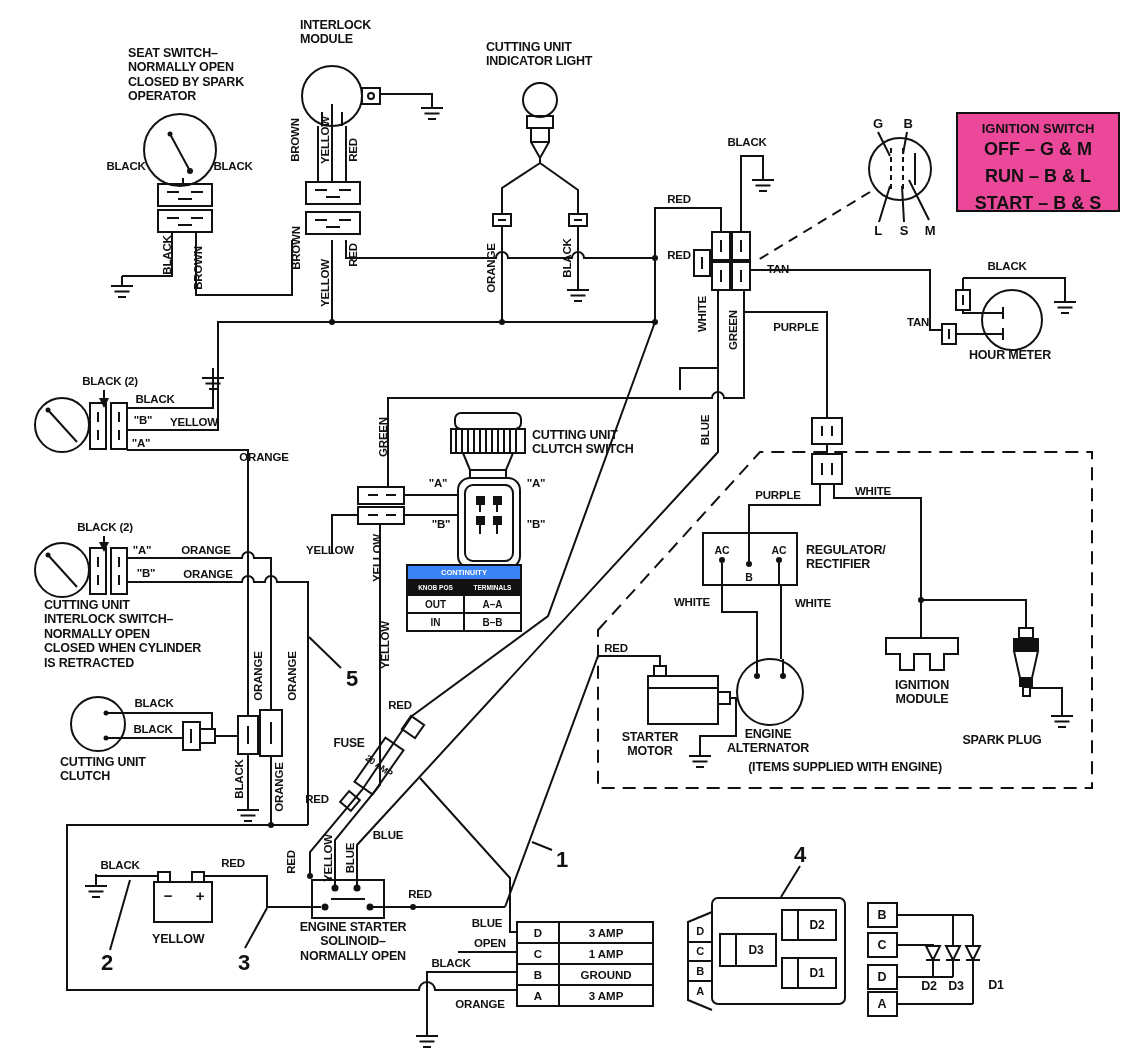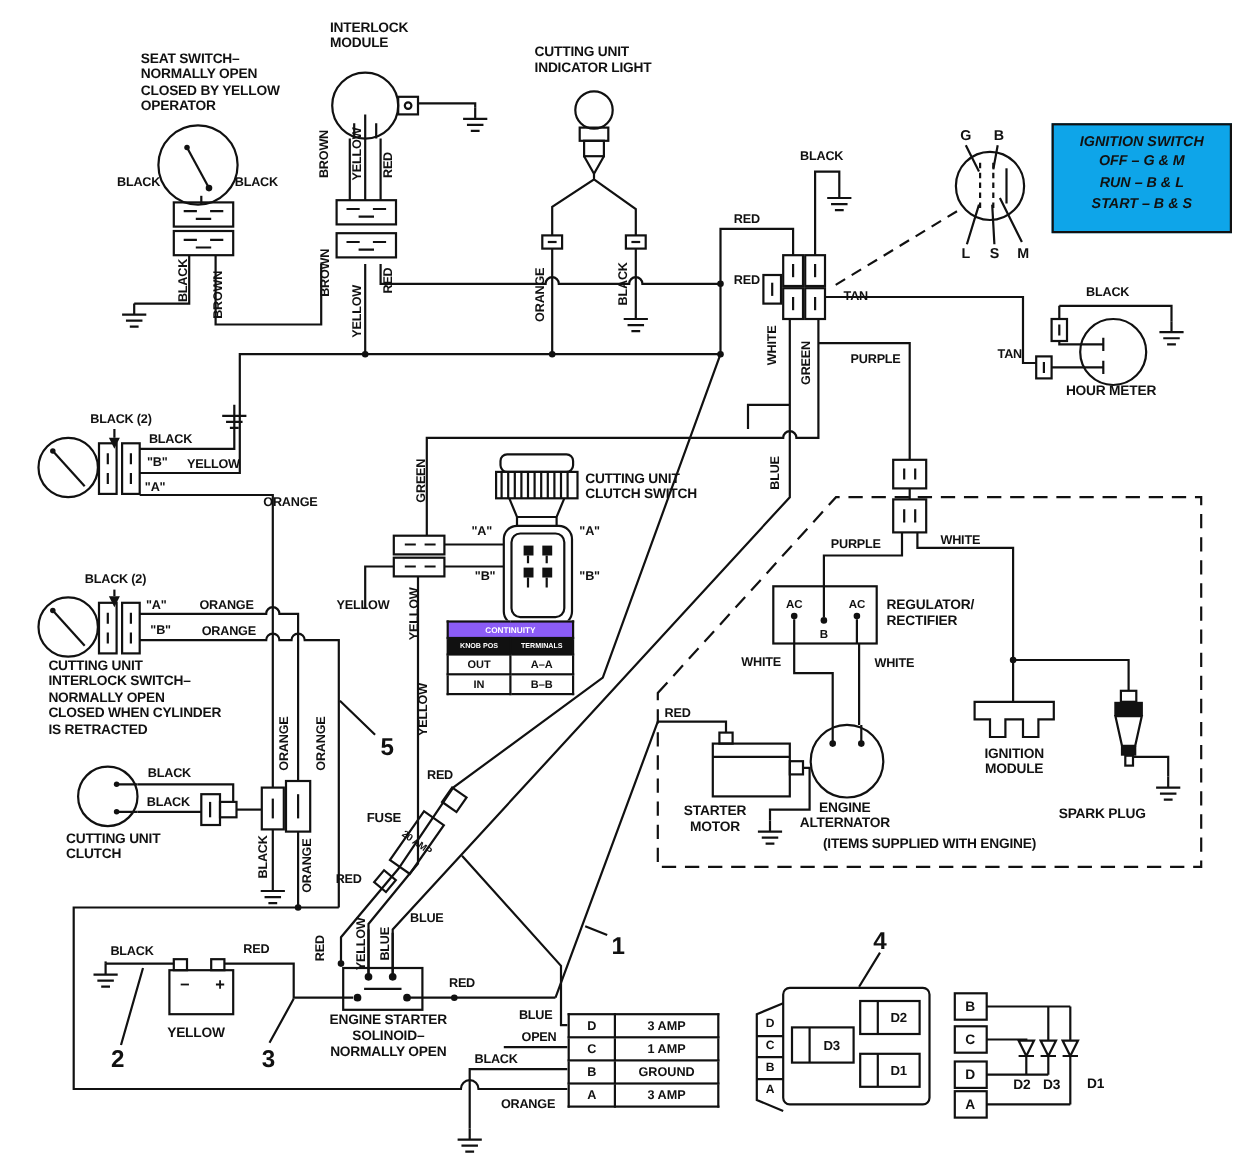--- a/index.html
+++ b/index.html
@@ -6,30 +6,30 @@
   #stage{position:relative;width:1126px;height:1050px;background:#fff;overflow:hidden;
          font-family:"Liberation Sans",sans-serif;color:#111;}
   svg{position:absolute;left:0;top:0;}
   .st{stroke:#111;stroke-width:2;fill:none;}
   .lb{position:absolute;transform:translate(-50%,-50%);white-space:pre;font-weight:bold;
       font-size:11.5px;line-height:1.15;letter-spacing:-0.2px;}
   .rot{transform:translate(-50%,-50%) rotate(-90deg);}
   .cap{transform:none;white-space:pre-line;text-align:left;font-size:12.5px;}
   .capc{transform:translate(-50%,0);white-space:pre-line;text-align:center;font-size:12.5px;}
   .num{font-size:22px;}
-  .box{position:absolute;border:2px solid #111;background:#0ea5e9;box-sizing:border-box;font-style:italic;}
+  .box{position:absolute;border:2px solid #111;background:#ec4899;box-sizing:border-box;}
   #legend{left:956px;top:112px;width:164px;height:100px;border-width:2.5px;text-align:center;}
   #legend .t{font-weight:bold;font-size:13px;margin-top:7px;}
-  #legend .l{font-weight:bold;font-size:13px;line-height:1.5;}
+  #legend .l{font-weight:bold;font-size:18px;line-height:1.5;}
   #tractionBox{left:27px;top:452px;width:150px;height:66px;display:flex;align-items:center;justify-content:center;
       font-size:10px;font-weight:bold;text-align:center;white-space:pre-line;line-height:1.3;}
   table{border-collapse:collapse;position:absolute;background:#fff;}
   #contTable{left:406px;top:564px;}
   #contTable td,#contTable th{border:2px solid #111;padding:0;text-align:center;}
-  #contTable .hd{background:#8b5cf6;color:#fff;font-size:7.5px;font-weight:bold;height:13px;}
+  #contTable .hd{background:#3b82f6;color:#fff;font-size:7.5px;font-weight:bold;height:13px;}
   #contTable .h2{background:#111;color:#fff;font-size:6.5px;font-weight:bold;width:55px;height:13px;}
   #contTable .dc{font-size:10px;font-weight:bold;height:16px;}
   #ampTable{left:516px;top:921px;}
   #ampTable td{border:2.5px solid #111;font-weight:bold;font-size:11.5px;text-align:center;height:17px;}
   #ampTable .p{width:38px;}
   #ampTable .v{width:90px;}
 </style>
 </head>
 <body>
 
@@ -375,21 +375,21 @@
   <tr>
           <td class="p">A</td>
       <td class="v">3 AMP</td>
         </tr>
 </tbody>
     </table>
 
 <div id="labelLayer">
       <div class="lb cap" style="left: 128px; top: 46px;">SEAT SWITCH–
 NORMALLY OPEN
-CLOSED BY YELLOW
+CLOSED BY SPARK
 OPERATOR</div>
       <div class="lb cap" style="left: 300px; top: 18px;">INTERLOCK
 MODULE</div>
       <div class="lb cap" style="left: 486px; top: 40px;">CUTTING UNIT
 INDICATOR LIGHT</div>
       <div class="lb cap" style="left: 44px; top: 598px;">CUTTING UNIT
 INTERLOCK SWITCH–
 NORMALLY OPEN
 CLOSED WHEN CYLINDER
 IS RETRACTED</div>

